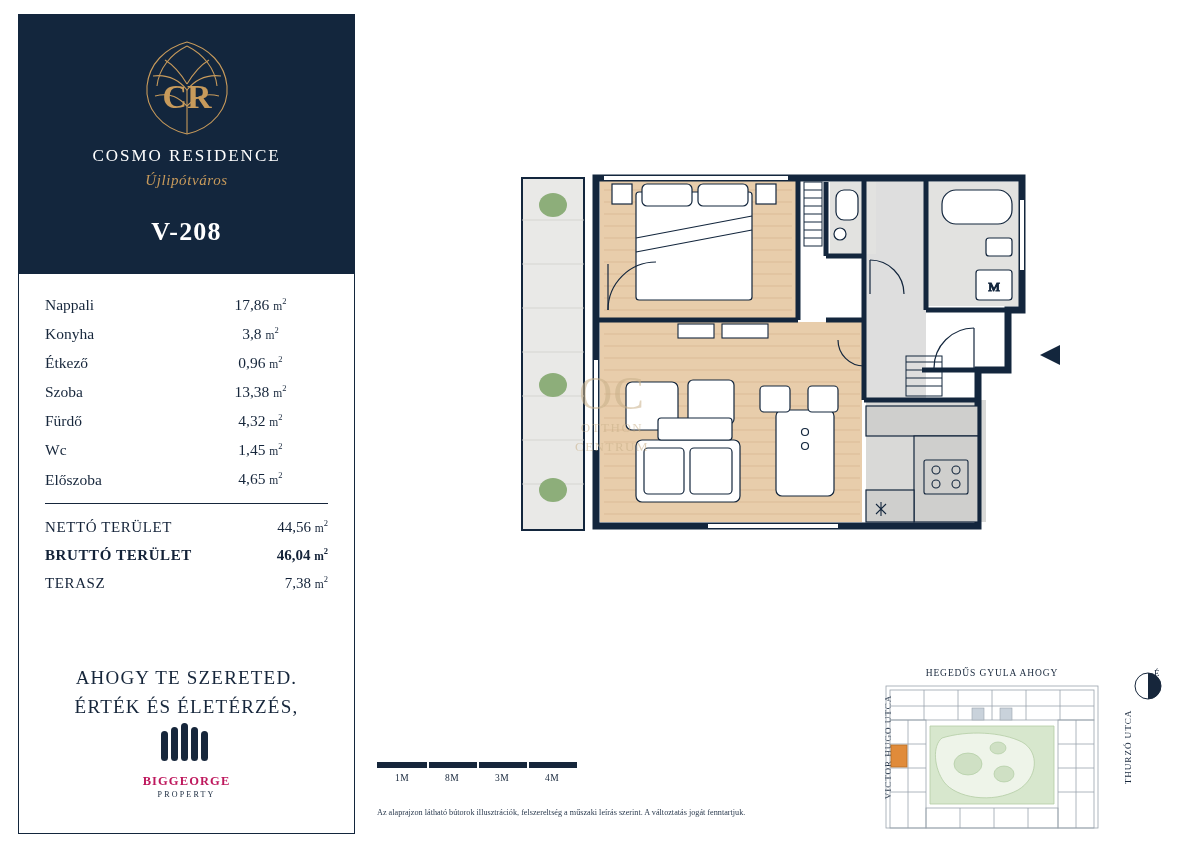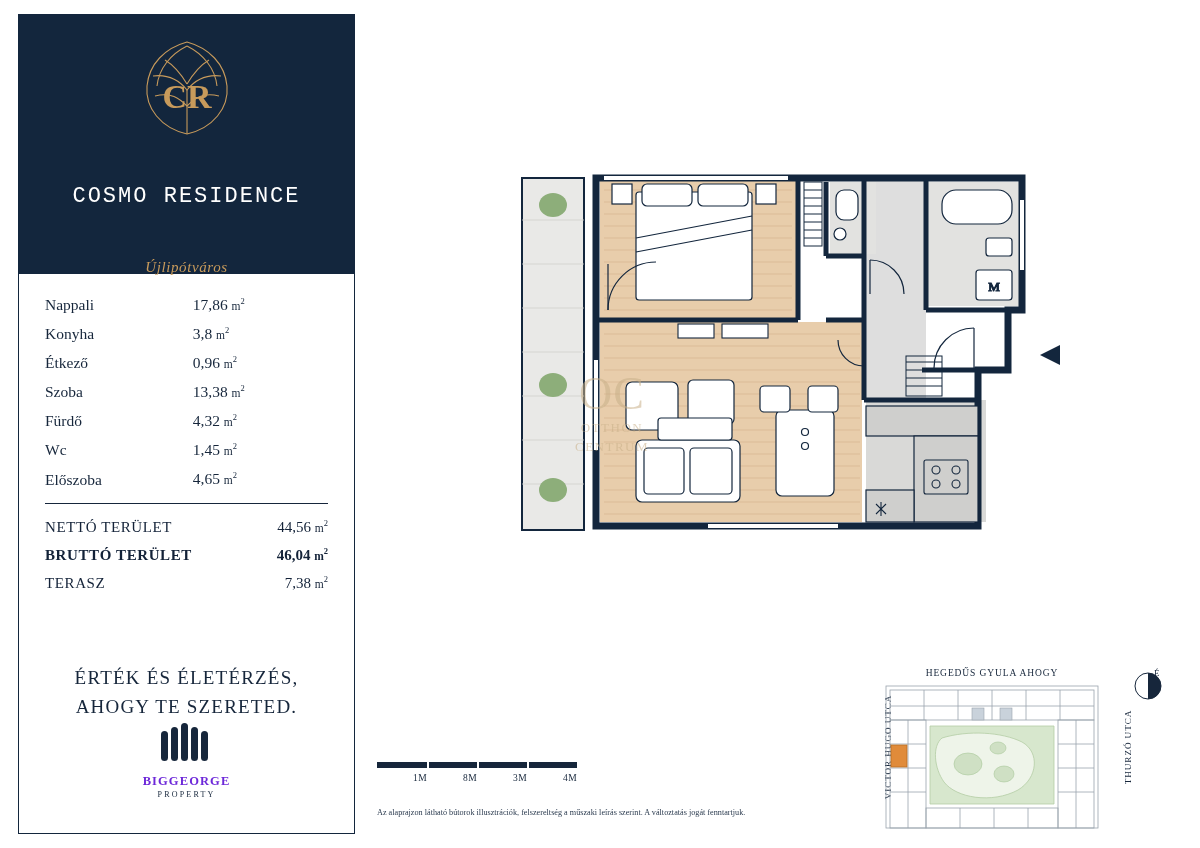--- a/index.html
+++ b/index.html
@@ -16,33 +16,34 @@
   
   .sidebar {
     position:absolute; left:18px; top:14px;
     width:337px; height:820px;
     background:#ffffff;
   }
   .sidebar-head {
     background:#13263d;
     height:260px;
     position:relative;
-    display:flex; flex-direction:column; align-items:center;gap:44px;
+    display:flex; flex-direction:column; align-items:center;
   }
   .logo-mark {
     margin-top:22px;
     width:104px; height:104px;
     position:relative;
   }
   .logo-mark svg { display:block; }
   .brand-name {
     color:#ffffff;
-    font-size:22px;
+    font-size:17px;
     letter-spacing:2.0px;
-    font-family:Liberation Mono, monospace;
+    margin-top:6px;
+    font-family:Liberation Serif, serif;
   }
   .brand-sub {
     color:#c79a5b;
     font-size:15px;
     font-style:italic;
     margin-top:6px;
     letter-spacing:0.6px;
     font-family:"Liberation Serif", serif;
     text-align:center;
   }
@@ -62,21 +63,21 @@
     position:relative;
   }
 
   table.rooms { width:100%; border-collapse:collapse; }
   table.rooms td {
     font-size:15.5px;
     padding:5.5px 0;
     color:#16263b;
     font-family:"Liberation Serif", serif;
   }
-  table.rooms td.val { text-align:left; white-space:nowrap;font-family:Liberation Serif, serif; }
+  table.rooms td.val { text-align:center; white-space:nowrap;font-family:Liberation Serif, serif; }
   td.val .unit { font-size:11.5px; }
   td.val .sup { font-size:8.5px; vertical-align:super; }
 
   .divider { border-top:1px solid #16263b; margin:9px 0 9px 0; }
 
   table.totals { width:100%; border-collapse:collapse; }
   table.totals td {
     font-size:15px;
     padding:5px 0;
     letter-spacing:0.6px;
@@ -98,38 +99,38 @@
 
   .footer-logo {
     position:absolute;
     left:0; right:0; bottom:34px;
     text-align:center;
   }
   .bg-name {
     font-size:12.5px;
     font-weight:bold;
     letter-spacing:1.1px;
-    color:#6d28d9;
+    color:#be185d;
     margin-top:3px;
   }
   .bg-sub {
     font-size:8px;
     letter-spacing:2.2px;
     color:#16263b;
     margin-top:1px;
   }
 
   
   .scalebar { position:absolute; left:377px; top:762px; width:200px; }
   .scale-blocks { display:flex; height:6px; }
   .scale-blocks i { display:block; height:6px; }
   .scale-labels { display:flex; margin-top:5px; }
   .scale-labels span {
     font-size:9.5px; letter-spacing:0.4px; color:#16263b;
-    width:52px; text-align:right;
+    width:52px; text-align:center;
   }
   .disclaimer {
     position:absolute; left:377px; top:807px; width:370px;
     font-size:8.2px; line-height:1.45; color:#2b3b4f;
     font-family:"Liberation Serif", serif;
   }
 
   
   .plan { position:absolute; left:508px; top:160px; width:540px; height:400px; }
   .plan svg { display:block; }
@@ -243,22 +244,22 @@
           <td class="val"><span>46,04</span> <span class="unit">m</span><span class="sup">2</span></td>
         </tr>
         <tr>
           <td>TERASZ</td>
           <td class="val"><span>7,38</span> <span class="unit">m</span><span class="sup">2</span></td>
         </tr>
       </tbody>
     </table>
 
     <div class="slogan">
+      <div>AHOGY TE SZERETED.</div>
       <div>ÉRTÉK ÉS ÉLETÉRZÉS,</div>
-      <div>AHOGY TE SZERETED.</div>
     </div>
 
     <div class="footer-logo">
       <span>
         <svg width="60" height="44" viewBox="0 0 60 44">
           <g fill="#16263b">
             <rect x="4" y="8" width="7" height="30" rx="3.5"></rect>
             <rect x="14" y="4" width="7" height="34" rx="3.5"></rect>
             <rect x="24" y="0" width="7" height="38" rx="3.5"></rect>
             <rect x="34" y="4" width="7" height="34" rx="3.5"></rect>

